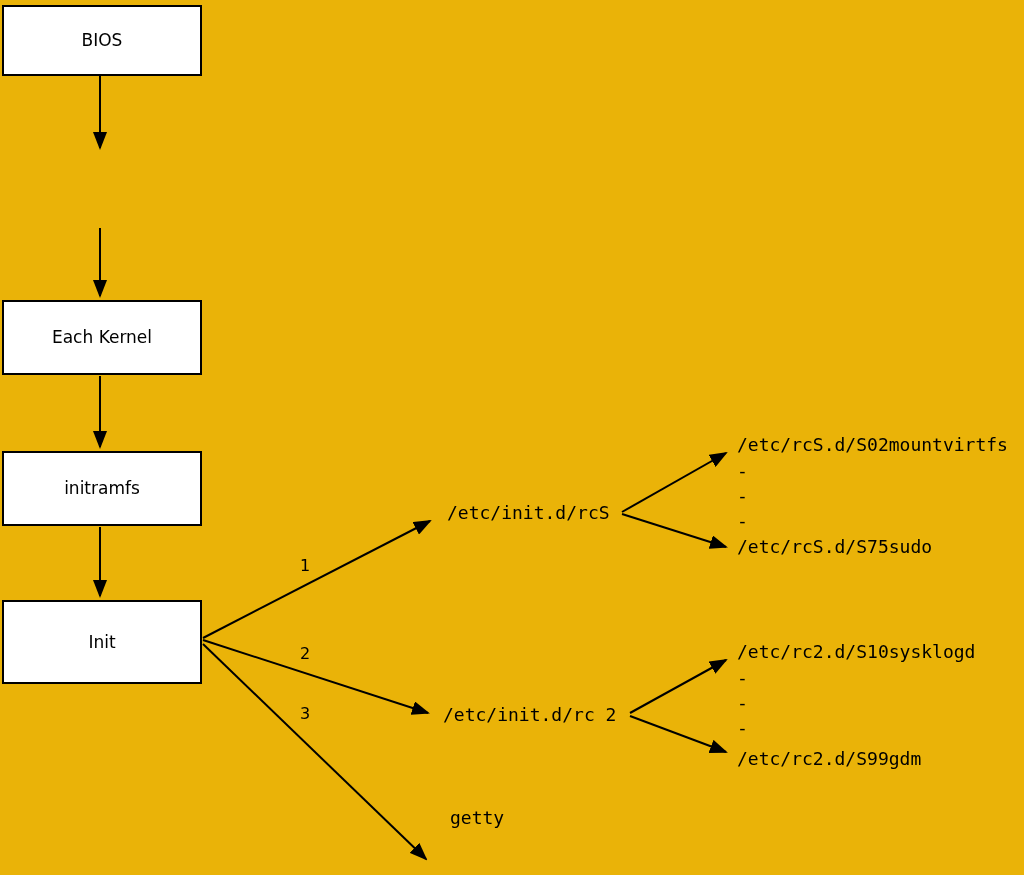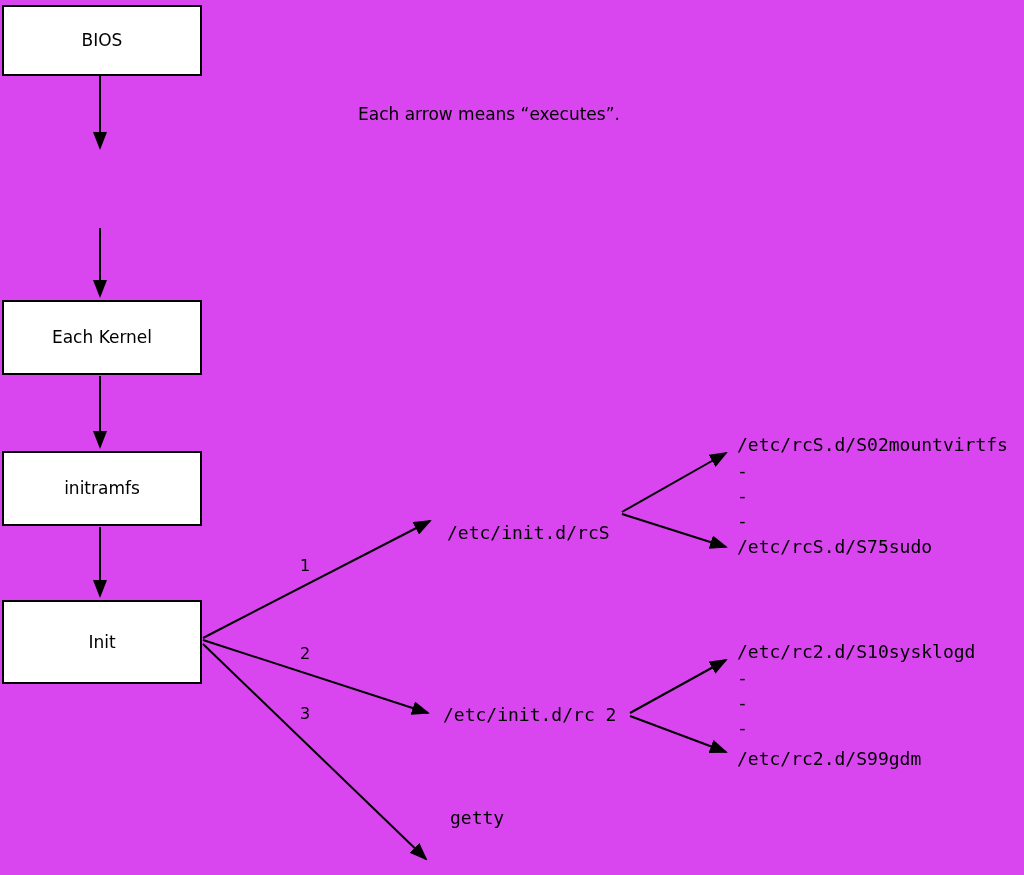--- a/index.html
+++ b/index.html
@@ -4,21 +4,21 @@
 <style>
   html, body {
     margin: 0;
     padding: 0;
     background: #ffffff;
   }
   #canvas {
     position: relative;
     width: 1024px;
     height: 875px;
-    background: #d946ef;
+    background: #eab308;
     font-family: "DejaVu Sans", "Liberation Sans", sans-serif;
     color: #000000;
     overflow: hidden;
   }
   #arrows {
     position: absolute;
     left: 0;
     top: 0;
   }
   .box {
@@ -78,27 +78,26 @@
 
     <line x1="630" y1="713" x2="726" y2="660" stroke="#000" stroke-width="2" marker-end="url(#arrowhead)"></line>
     <line x1="630" y1="716" x2="726" y2="752" stroke="#000" stroke-width="2" marker-end="url(#arrowhead)"></line>
   </svg>
 
   <div class="box" style="top:5px;height:71px">BIOS</div>
   <div class="box" style="top:300px;height:75px">Each Kernel</div>
   <div class="box" style="top:451px;height:75px">initramfs</div>
   <div class="box" style="top:600px;height:84px">Init</div>
 
-  <div class="note" style="left:358px;top:104px">Each arrow means “executes”.</div>
 
   <div class="num" style="left:300px;top:558px">1</div>
   <div class="num" style="left:300px;top:646px">2</div>
   <div class="num" style="left:300px;top:706px">3</div>
 
-  <div class="mono" style="left:447px;top:524px">/etc/init.d/rcS</div>
+  <div class="mono" style="left:447px;top:504px">/etc/init.d/rcS</div>
   <div class="mono" style="left:443px;top:706px">/etc/init.d/rc 2</div>
   <div class="mono" style="left:450px;top:809px">getty</div>
 
   <div class="mono" style="left:737px;top:436px">/etc/rcS.d/S02mountvirtfs</div>
   <div class="mono" style="left:737px;top:462px">-</div>
   <div class="mono" style="left:737px;top:487px">-</div>
   <div class="mono" style="left:737px;top:512px">-</div>
   <div class="mono" style="left:737px;top:538px">/etc/rcS.d/S75sudo</div>
 
   <div class="mono" style="left:737px;top:643px">/etc/rc2.d/S10sysklogd</div>

